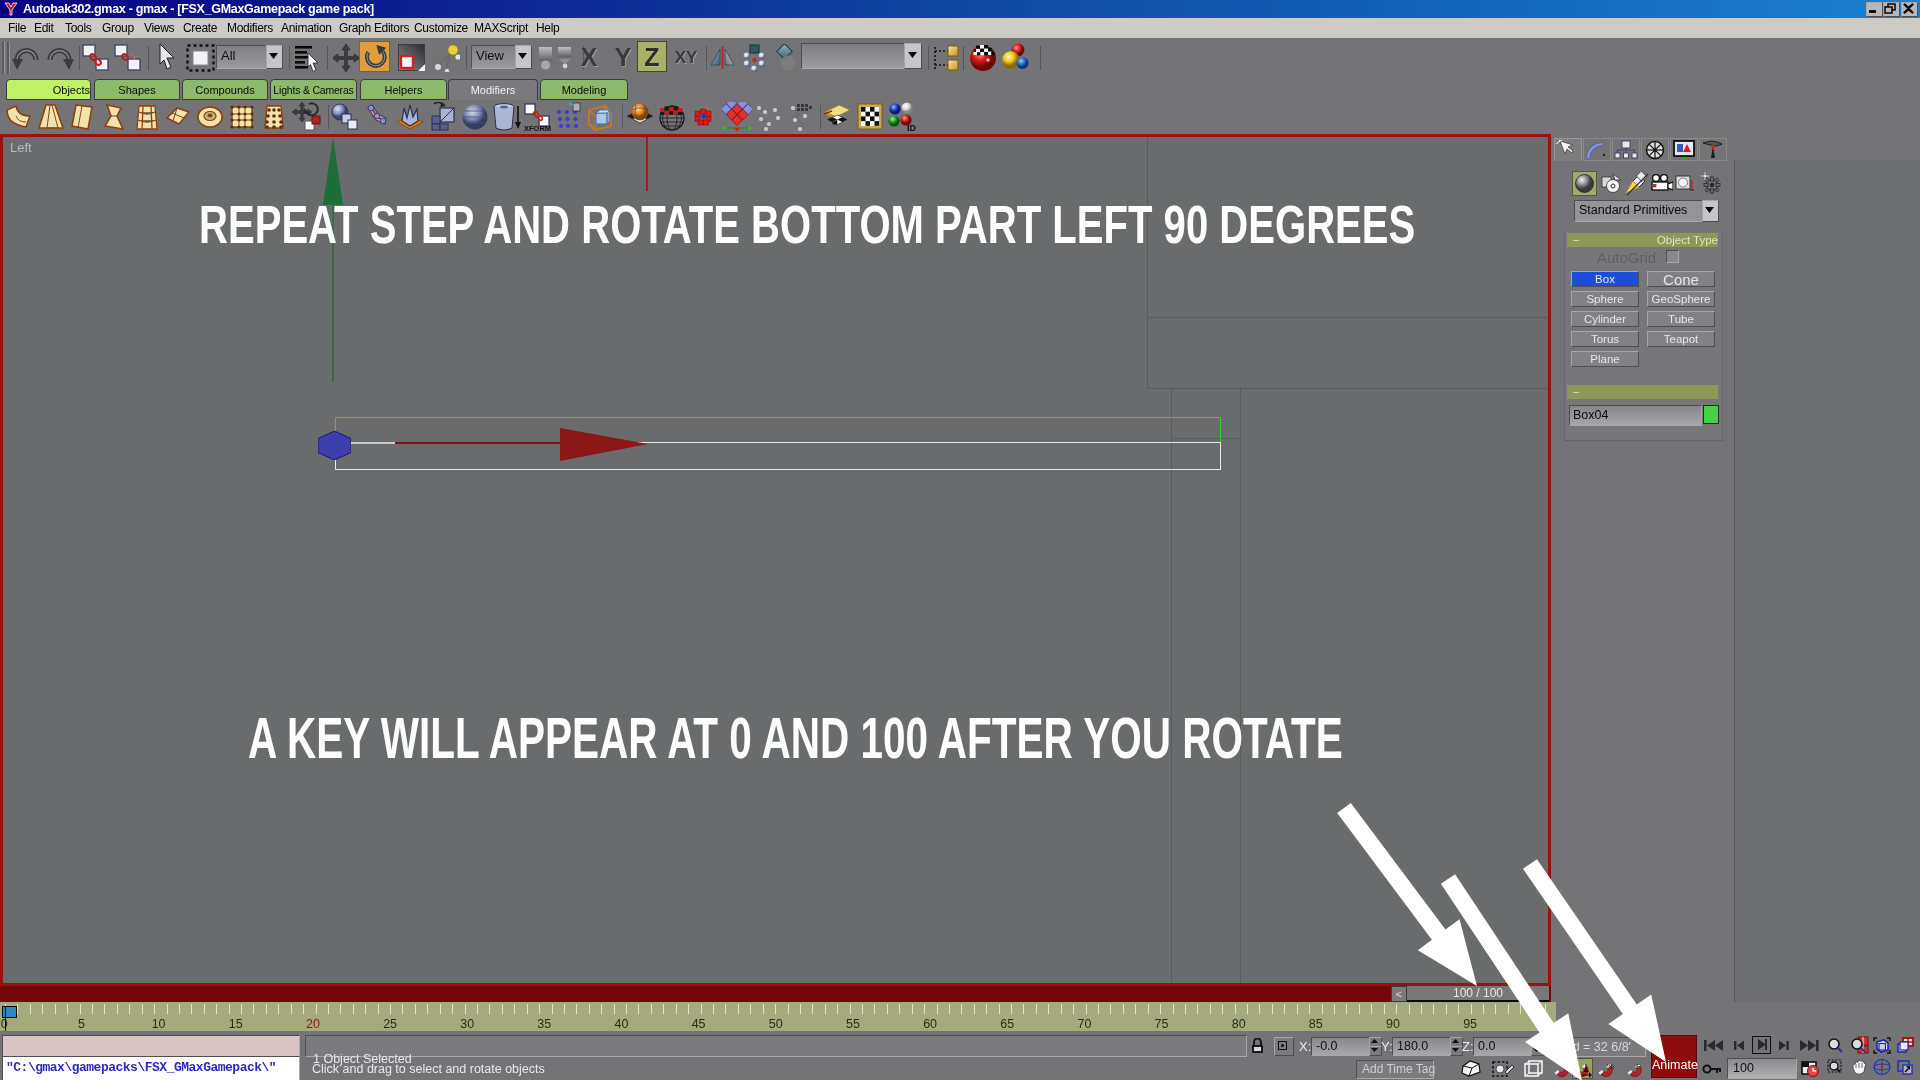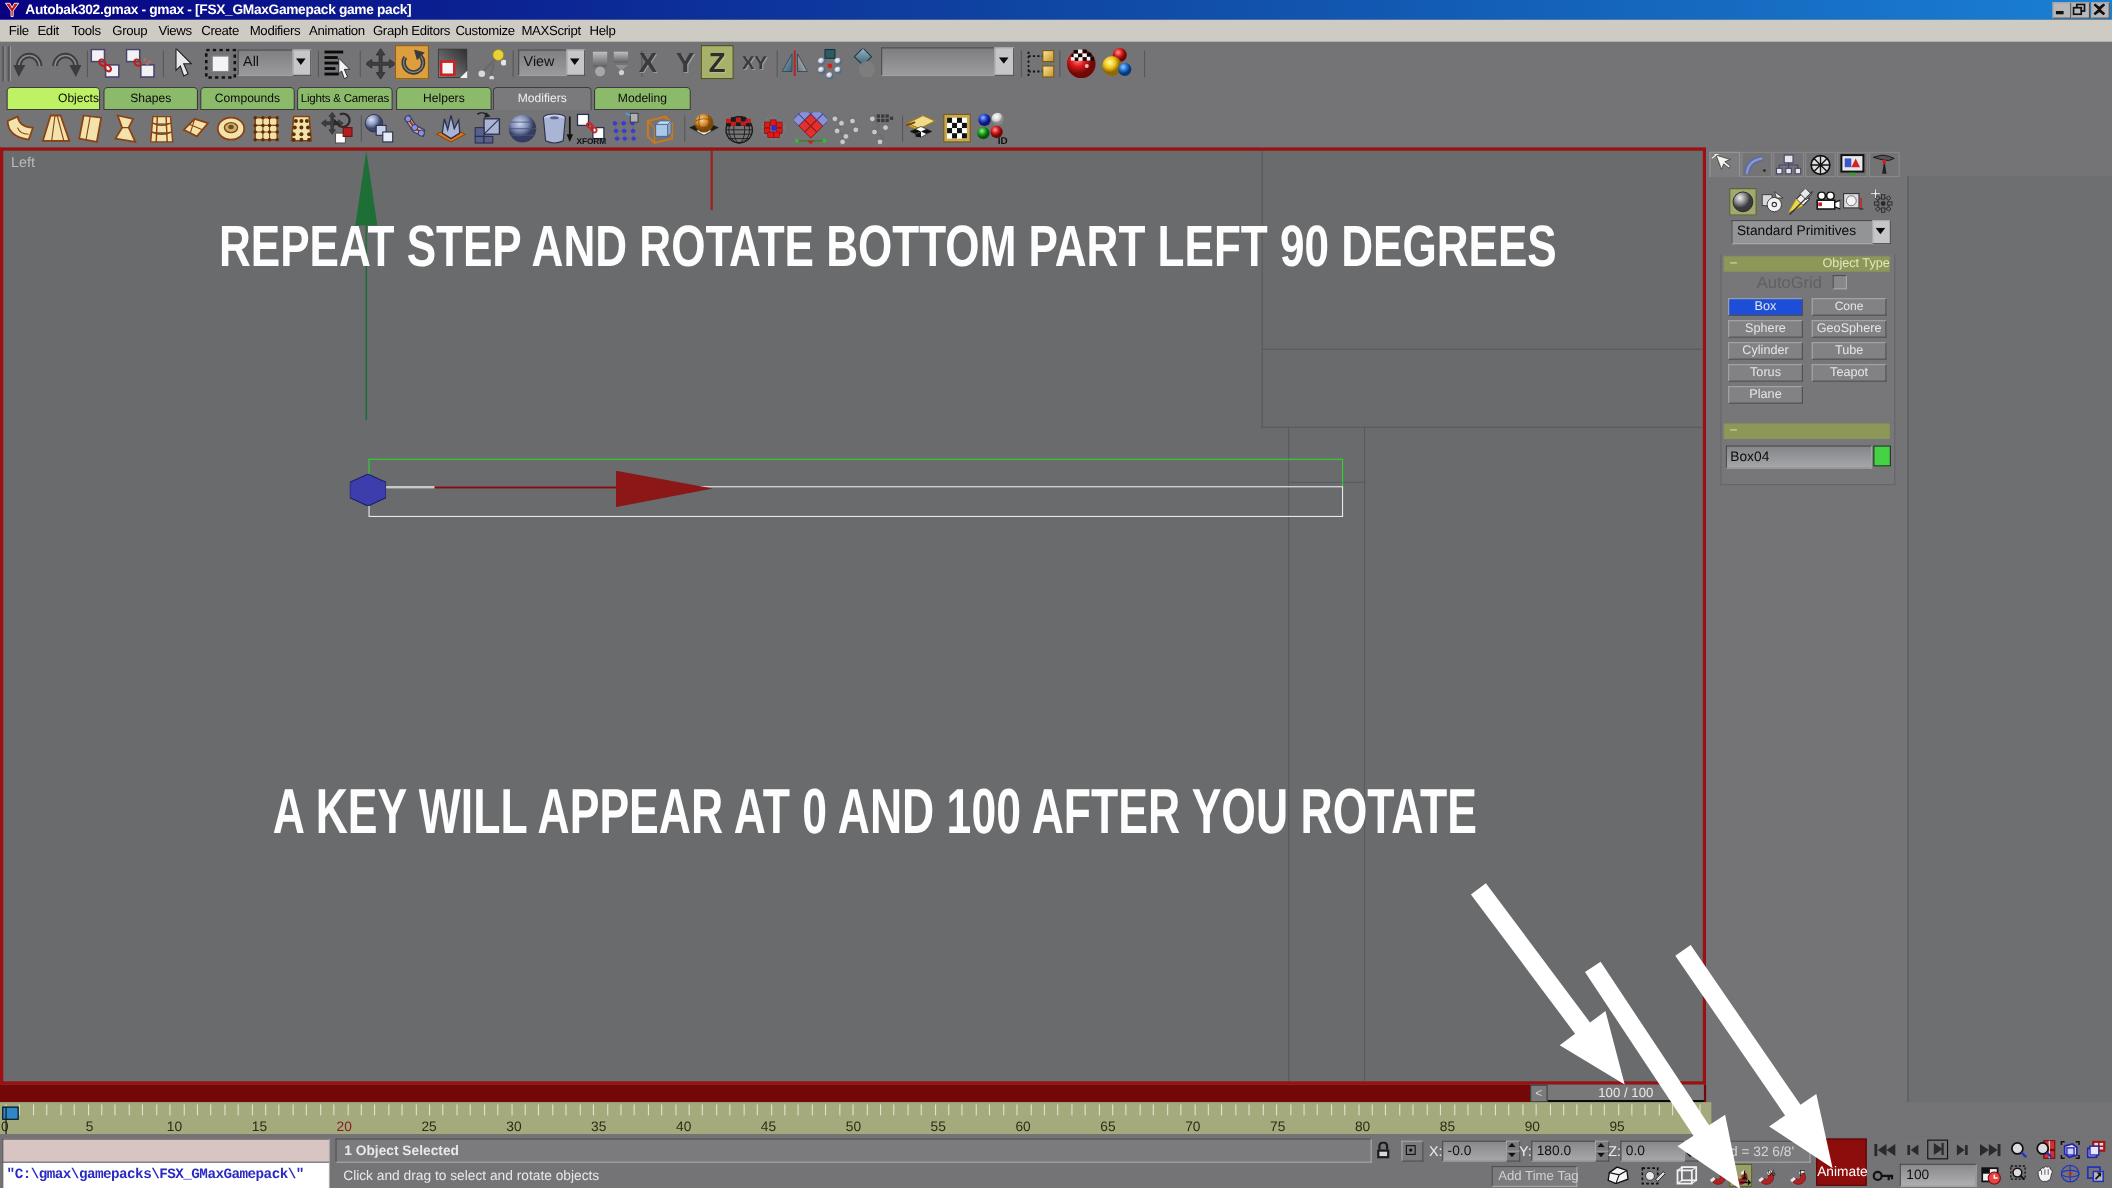--- a/index.html
+++ b/index.html
@@ -789,21 +789,21 @@
         <polygon points="0,0 9,0 4.5,6" fill="#0a0a0a"></polygon>
       </svg>
 
   <div class="abs" style="left:13px;top:97px;width:157px;height:160px;border:1px solid #65656b;border-top:none;background:#77777a;"></div>
   <div class="abs" style="left:16px;top:99px;width:151px;height:14px;background:#8d9858;"></div>
   <div class="abs" style="left:22px;top:99px;font-size:11px;color:#dfe8bc;">–</div>
   <div class="abs" style="left:16px;top:100px;width:151px;text-align:right;font-size:11.5px;color:#dfe8bc;">Object Type</div>
   <div class="abs" style="left:46px;top:115px;font-size:15px;color:#606062;">AutoGrid</div>
   <div class="abs sunken" style="left:115px;top:116px;width:11px;height:11px;background:#88888a;"></div>
   <div class="abs raised" style="left:20px;top:137px;width:68px;height:16px;background:#1d4ed8;color:#e6e6e8;font-size:11.5px;text-align:center;line-height:15px;box-sizing:border-box;">Box</div>
-<div class="abs raised" style="left:96px;top:137px;width:68px;height:16px;background:#828285;color:#e6e6e8;font-size:11px;text-align:center;line-height:15px;box-sizing:border-box;">Cone</div>
+<div class="abs raised" style="left:96px;top:137px;width:68px;height:16px;background:#828285;color:#e6e6e8;font-size:15px;text-align:center;line-height:15px;box-sizing:border-box;">Cone</div>
 <div class="abs raised" style="left:20px;top:157px;width:68px;height:16px;background:#828285;color:#e6e6e8;font-size:11.5px;text-align:center;line-height:15px;box-sizing:border-box;">Sphere</div>
 <div class="abs raised" style="left:96px;top:157px;width:68px;height:16px;background:#828285;color:#e6e6e8;font-size:11.5px;text-align:center;line-height:15px;box-sizing:border-box;">GeoSphere</div>
 <div class="abs raised" style="left:20px;top:177px;width:68px;height:16px;background:#828285;color:#e6e6e8;font-size:11.5px;text-align:center;line-height:15px;box-sizing:border-box;">Cylinder</div>
 <div class="abs raised" style="left:96px;top:177px;width:68px;height:16px;background:#828285;color:#e6e6e8;font-size:11.5px;text-align:center;line-height:15px;box-sizing:border-box;">Tube</div>
 <div class="abs raised" style="left:20px;top:197px;width:68px;height:16px;background:#828285;color:#e6e6e8;font-size:11.5px;text-align:center;line-height:15px;box-sizing:border-box;">Torus</div>
 <div class="abs raised" style="left:96px;top:197px;width:68px;height:16px;background:#828285;color:#e6e6e8;font-size:11.5px;text-align:center;line-height:15px;box-sizing:border-box;">Teapot</div>
 <div class="abs raised" style="left:20px;top:217px;width:68px;height:16px;background:#828285;color:#e6e6e8;font-size:11.5px;text-align:center;line-height:15px;box-sizing:border-box;">Plane</div>
 
   <div class="abs" style="left:13px;top:251px;width:157px;height:55px;border:1px solid #65656b;border-top:none;background:#77777a;"></div>
   <div class="abs" style="left:16px;top:251px;width:151px;height:14px;background:#8d9858;"></div>
@@ -970,21 +970,21 @@
 </div>
 <div class="abs" style="left:1556px;top:1002px;width:364px;height:31px;background:#747476;"></div>
 <div class="abs" style="left:0;top:1031px;width:1556px;height:2px;background:#747476;"></div>
 
 <div id="statusbar" class="abs" style="left:0;top:1033px;width:1920px;height:47px;background:#747476;">
 <div class="abs sunken" style="left:2px;top:2px;width:296px;height:21px;background:#d9c4c4;"></div>
 <div class="abs sunken" style="left:2px;top:23px;width:296px;height:23px;background:#ffffff;">
         <div class="abs" style="left:3px;top:3px;font-family:'Liberation Mono',monospace;font-size:13px;font-weight:bold;letter-spacing:-0.5px;color:#2a2ac2;white-space:nowrap;">"C:\gmax\gamepacks\FSX_GMaxGamepack\"</div>
       </div>
 <div class="abs sunken" style="left:305px;top:2px;width:940px;height:20px;background:#7b7b7d;">
-        <div class="abs" style="left:7px;top:3px;font-size:12.5px;color:#e8e8ea;font-weight:bold;">1 Object Selected</div>
+        <div class="abs" style="left:7px;top:16px;font-size:12.5px;color:#e8e8ea;">1 Object Selected</div>
       </div>
 <div class="abs" style="left:312px;top:29px;font-size:12.5px;color:#e8e8ea;">Click and drag to select and rotate objects</div>
 <svg class="abs" style="left:1250px;top:5px" width="15" height="16" viewBox="0 0 15 16">
 <rect x="2" y="7" width="11" height="8" fill="#1a1a1a"></rect>
 <rect x="4" y="9" width="7" height="4" fill="#d8d8da"></rect>
 <path d="M4 7 V4 a3.5 3.5 0 0 1 7 0 V7" fill="none" stroke="#1a1a1a" stroke-width="2"></path>
       </svg>
 <div class="abs raised" style="left:1274px;top:4px;width:18px;height:17px;background:#7b7b7d;"></div>
 <div class="abs" style="left:1278px;top:8px;width:9px;height:9px;border:1.5px solid #111;box-sizing:border-box;"></div>
 <div class="abs" style="left:1281px;top:11px;width:3px;height:3px;background:#111;border-radius:2px;"></div>

